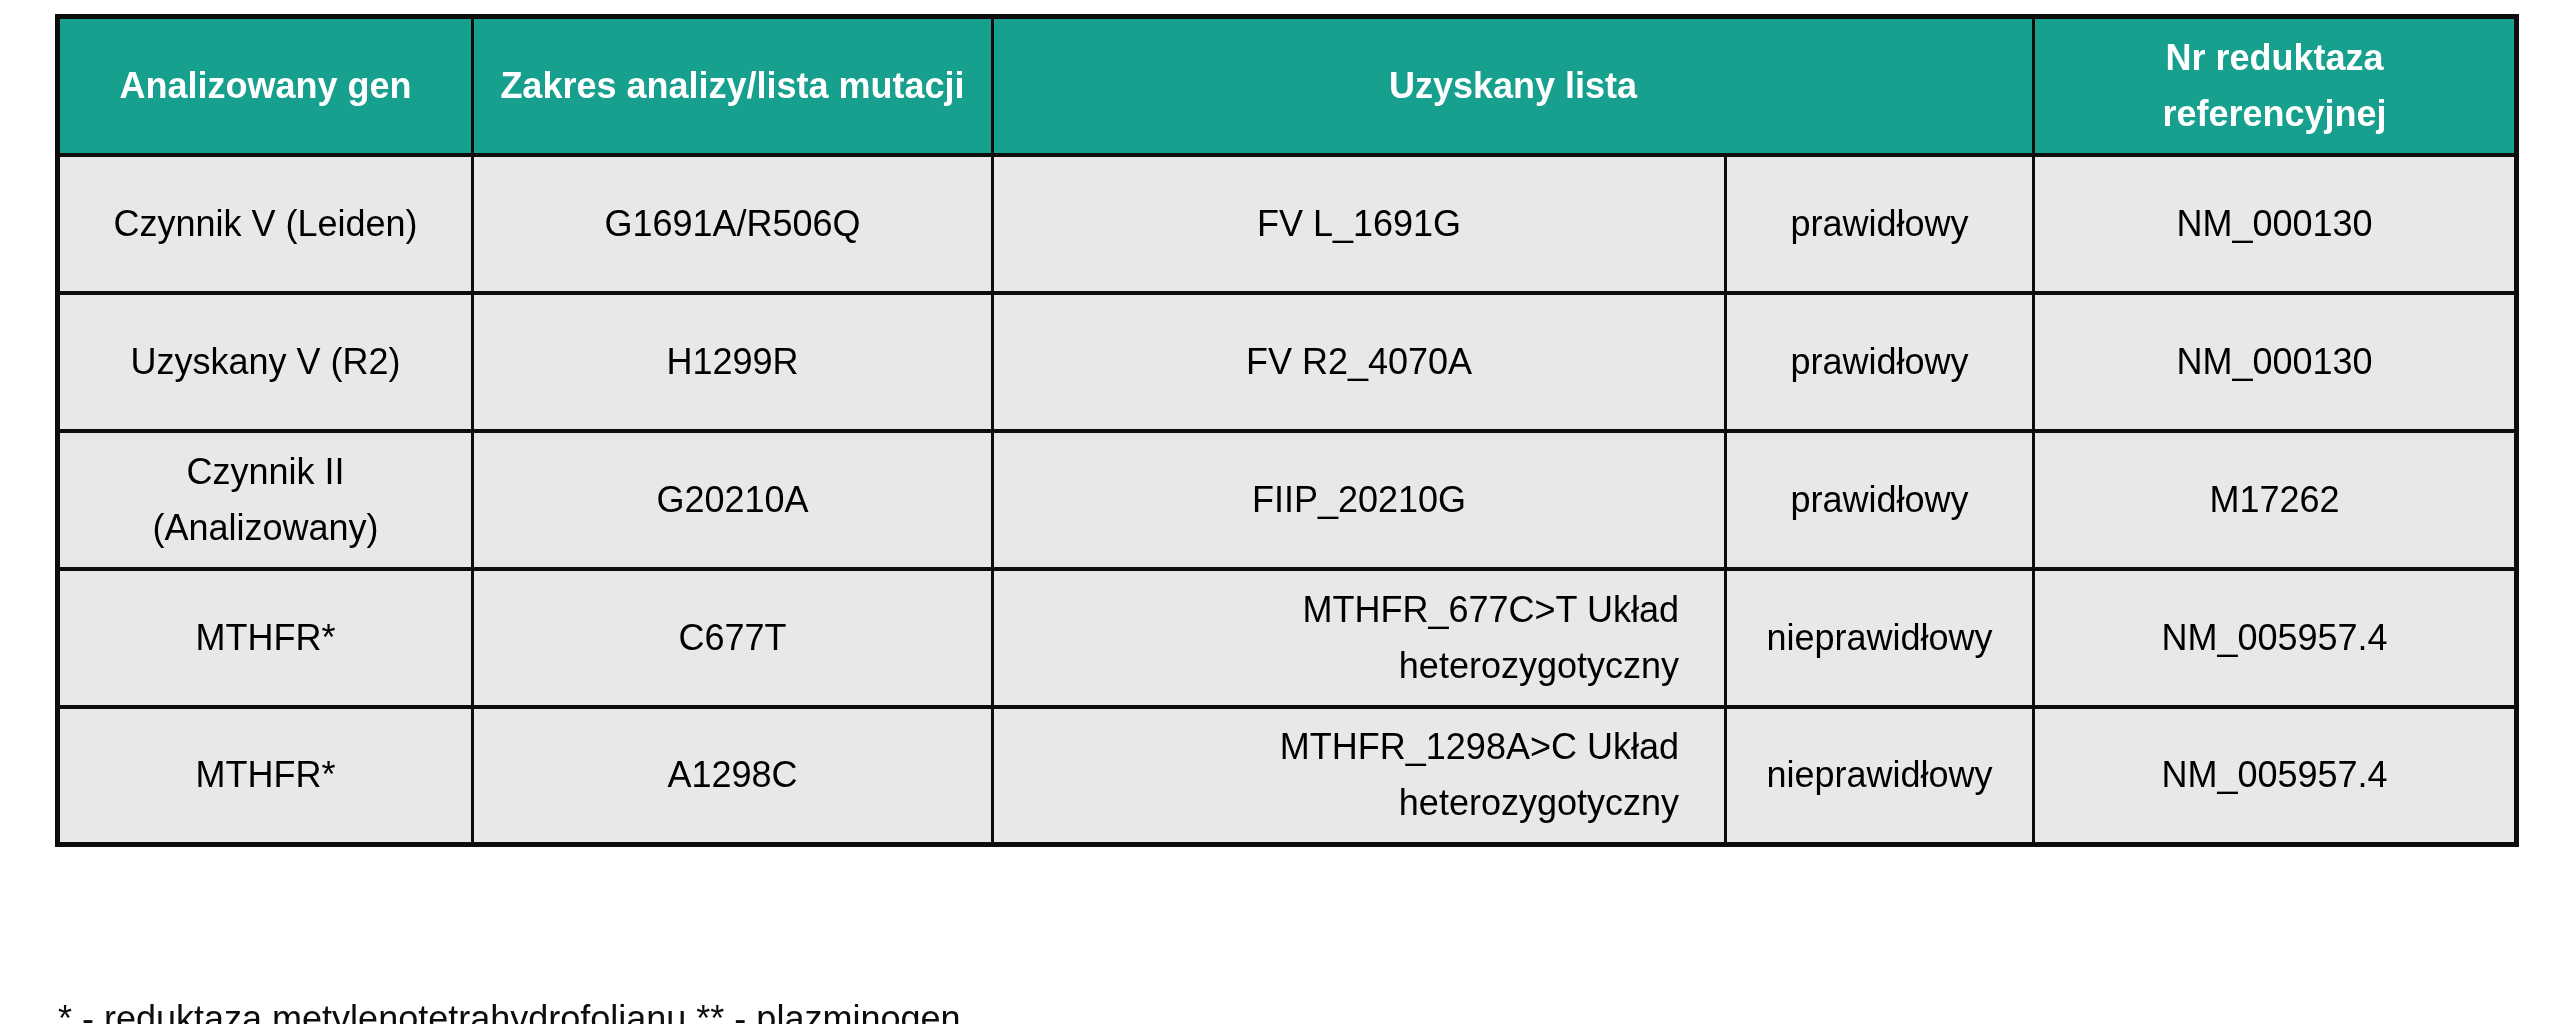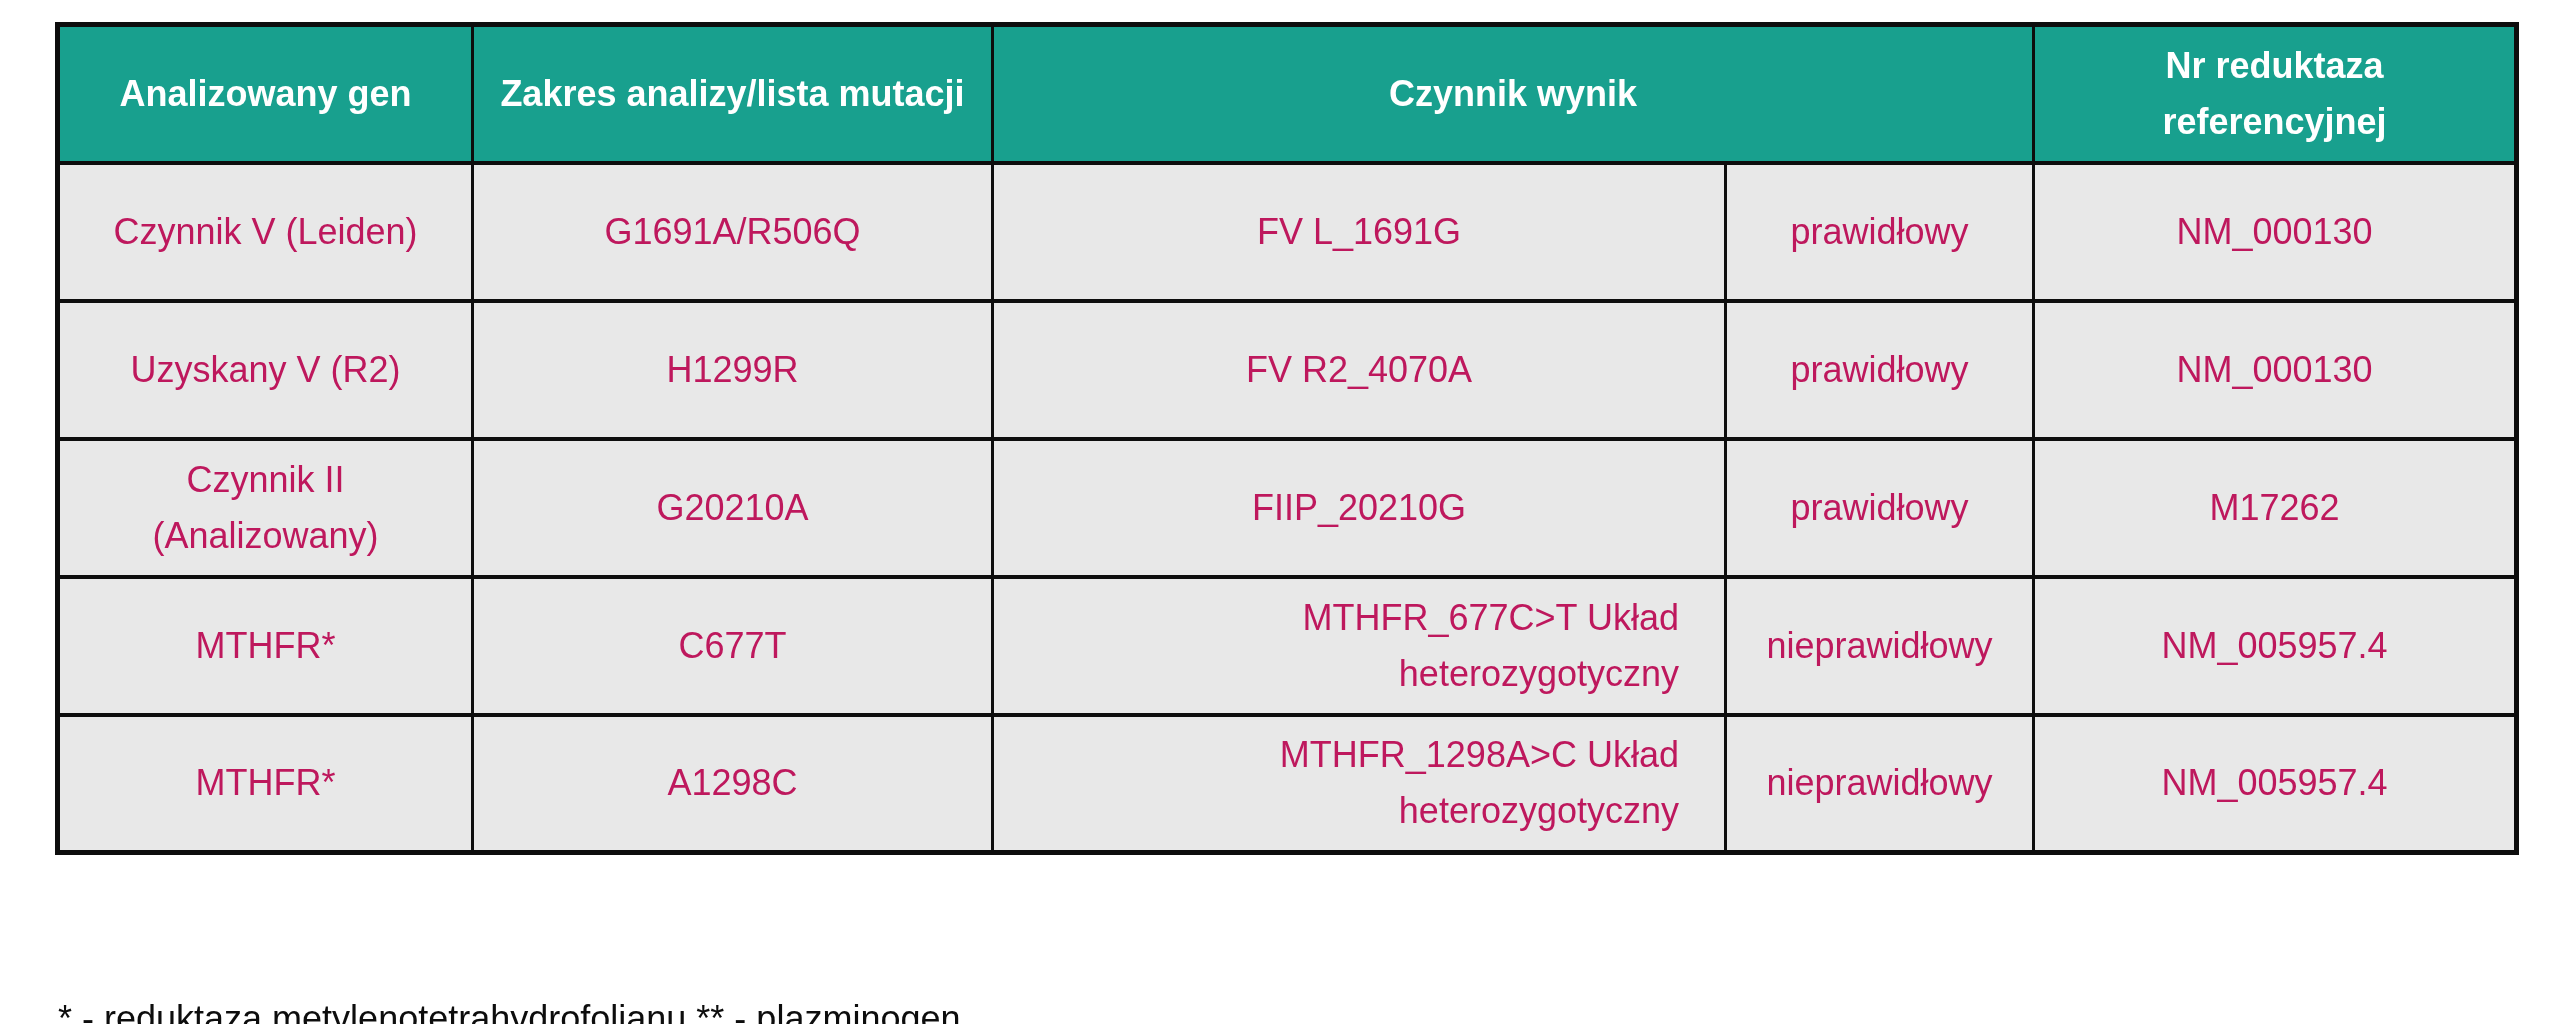--- a/index.html
+++ b/index.html
@@ -13,21 +13,21 @@
   }
   .page {
     position: relative;
     width: 2569px;
     height: 1024px;
     background: #ffffff;
   }
   table.results {
     position: absolute;
     left: 55px;
-    top: 22px;
+    top: 14px;
     width: 2459px;
     border-collapse: collapse;
     table-layout: fixed;
     border: 5px solid #0d0d0d;
   }
   table.results th, table.results td {
     border-left: 3px solid #0d0d0d;
     border-right: 3px solid #0d0d0d;
     border-top: 4px solid #0d0d0d;
     border-bottom: 4px solid #0d0d0d;
@@ -39,21 +39,21 @@
     overflow: hidden;
   }
   table.results tr { height: 138px; }
   table.results th {
     background: #18A08E;
     color: #ffffff;
     font-weight: bold;
   }
   table.results td {
     background: #E8E8E8;
-    color: #be185d;
+    color: #000000;
     font-weight: normal;
   }
   .hdr-narrow { display: inline-block; max-width: 470px; }
   .hdr-ref    { display: inline-block; max-width: 430px; }
   .cell-inner { display: inline-block; max-width: 640px; text-align: right; }
   td.abnormal {
     color: #EF1F1F;
     font-weight: bold;
   }
   .footnote {
@@ -75,21 +75,21 @@
       <col style="width:415px">
       <col style="width:520px">
       <col style="width:733px">
       <col style="width:308px">
       <col style="width:483px">
     </colgroup>
     <thead>
       <tr>
         <th><span>Analizowany gen</span></th>
         <th><span class="hdr-narrow">Zakres analizy/lista mutacji</span></th>
-        <th colspan="2"><span>Czynnik wynik</span></th>
+        <th colspan="2"><span>Uzyskany lista</span></th>
         <th><span class="hdr-ref">Nr reduktaza referencyjnej</span></th>
       </tr>
     </thead>
     <tbody>
       <tr>
         <td>Czynnik V (Leiden)</td>
         <td>G1691A/R506Q</td>
         <td><span class="cell-inner">FV L_1691G</span></td>
         <td>prawidłowy</td>
         <td>NM_000130</td>

